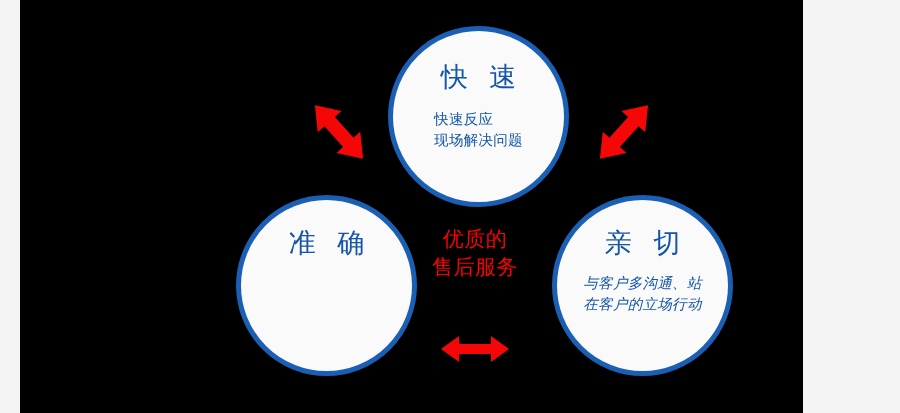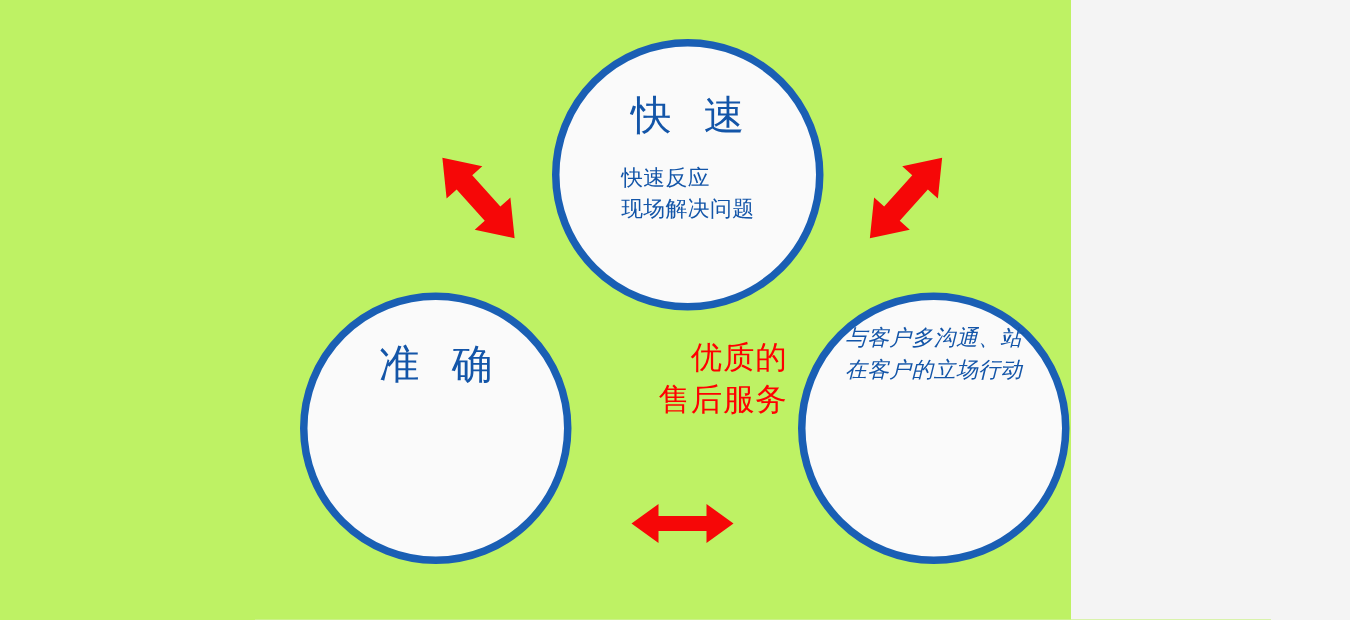--- a/index.html
+++ b/index.html
@@ -8,41 +8,42 @@
   }
   body {
     width: 900px;
     height: 413px;
     background: #f4f4f4;
     font-family: "Liberation Sans", "DejaVu Sans", sans-serif;
     overflow: hidden;
   }
   #diagram {
     position: relative;
-    width: 714px;
+    width: 783px;
     height: 413px;
-    background: #bef264;
+    background: #000000;
+    margin-left: 20px;
   }
 
   
   .node {
     position: absolute;
     width: 181px;
     height: 181px;
     border-radius: 50%;
     border: 5px solid #1a5fb4;
     background: #fafafa;
     box-sizing: border-box;
     display: flex;
     flex-direction: column;
     align-items: center;
     justify-content: flex-start;
   }
   .node-top   { left: 368px; top: 26px;  }
-  .node-left  { left: 200px; top: 195px; }
+  .node-left  { left: 216px; top: 195px; }
   .node-right { left: 532px; top: 195px; }
 
   .node-title {
     color: #1355a8;
     font-size: 27px;
     line-height: 1;
     letter-spacing: 7px;
     text-indent: 7px;
     font-weight: 400;
     margin-top: 33px;
@@ -62,21 +63,21 @@
   .node-right .node-title { margin-top: 30px; }
   .node-left .node-body   { margin-top: 14px; padding: 0 8px; }
   .node-right .node-body  { margin-top: 16px; padding: 0 6px; font-style: italic; }
 
   
   .center-caption {
     position: absolute;
     left: 385px;
     top: 225px;
     width: 140px;
-    text-align: right;
+    text-align: center;
     color: #ff0000;
     font-size: 21px;
     line-height: 28px;
     letter-spacing: 0.5px;
     white-space: pre-line;
   }
 
   
   .arrow {
     position: absolute;
@@ -94,20 +95,21 @@
     <div class="node-title">快 速</div>
     <div class="node-body">快速反应
 现场解决问题</div>
   </div>
 
   <div class="node node-left">
     <div class="node-title">准 确</div>
   </div>
 
   <div class="node node-right">
+    <div class="node-title">亲 切</div>
     <div class="node-body">与客户多沟通、站
 在客户的立场行动</div>
   </div>
 
   <div class="center-caption">优质的
 售后服务</div>
 
   <div class="arrow arrow-left-diag">
     <svg width="64" height="80" viewBox="0 0 64 80" xmlns="http://www.w3.org/2000/svg">
       <g transform="rotate(-42 32 40)">

